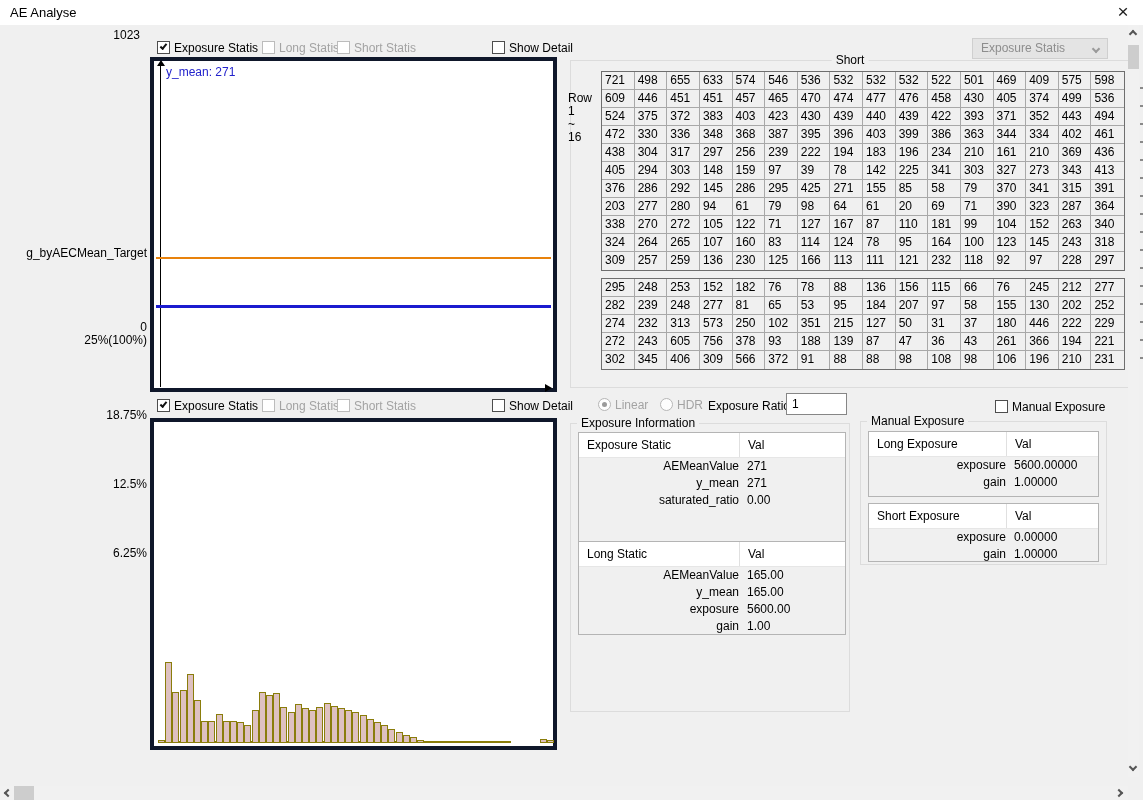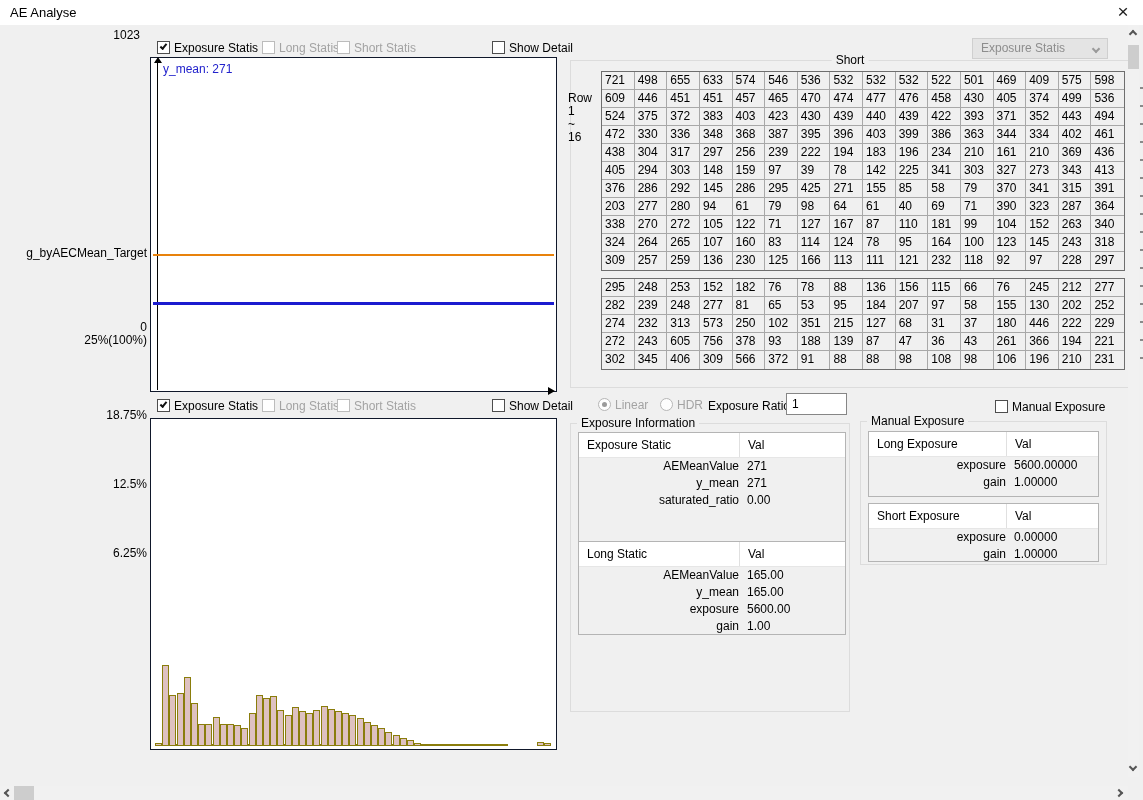--- a/index.html
+++ b/index.html
@@ -21,21 +21,21 @@
   .cb.disabled .box { border-color:#bcbcbc; }
   .cb .box .check { position:absolute; left:2px; top:2px; width:7px; height:4px; border-left:2px solid #111; border-bottom:2px solid #111; transform:rotate(-50deg); }
   .cb .lbl { margin-left:4px; white-space:nowrap; }
   .cb.disabled .lbl { color:#a3a3a3; }
   .radio { position:absolute; display:flex; align-items:center; height:15px;text-align:right; }
   .radio .circ { width:13px; height:13px; border:1px solid #b6b6b6; border-radius:50%; background:#fdfdfd; position:relative; flex:0 0 13px; }
   .radio .circ .dot { position:absolute; left:3px; top:3px; width:5px; height:5px; border-radius:50%; background:#9a9a9a; }
   .radio .lbl { margin-left:4px; color:#a3a3a3; white-space:nowrap; }
 
   
-  .chartbox { position:absolute; background:#fff; border:1px solid #0f172a; }
+  .chartbox { position:absolute; background:#fff; border:4px solid #0f172a; }
   #chart1 { left:150px; top:57px; width:407px; height:335px; }
   #chart2 { left:150px; top:418px; width:407px; height:332px; }
   .hline { position:absolute; left:2px; right:2px; }
   #chart1 .yaxis { position:absolute; left:6px; top:3px; bottom:1px; width:1px; background:#000; }
   #chart1 .yarrow { position:absolute; left:3px; top:-1px; width:0; height:0; border-left:4px solid transparent; border-right:4px solid transparent; border-bottom:6px solid #000; }
   #chart1 .xarrow { position:absolute; right:1px; bottom:-4px; width:0; height:0; border-top:4px solid transparent; border-bottom:4px solid transparent; border-left:7px solid #000; }
   #chart1 .annot { position:absolute; left:12px; top:4px; color:#2222cc; }
 
   .bar { position:absolute; bottom:3px; width:7px; background:var(--bar-fill,#dec1c1); border:1px solid var(--bar-border,#8a7d0b); }
   #baseline { position:absolute; bottom:3px; left:4px; width:353px; height:2px; background:var(--bar-border,#8a7d0b); }
@@ -271,21 +271,21 @@
       <div class="vrow">
         <div class="vcell">203</div>
         <div class="vcell">277</div>
         <div class="vcell">280</div>
         <div class="vcell">94</div>
         <div class="vcell">61</div>
         <div class="vcell">79</div>
         <div class="vcell">98</div>
         <div class="vcell">64</div>
         <div class="vcell">61</div>
-        <div class="vcell">40</div>
+        <div class="vcell">20</div>
         <div class="vcell">69</div>
         <div class="vcell">71</div>
         <div class="vcell">390</div>
         <div class="vcell">323</div>
         <div class="vcell">287</div>
         <div class="vcell">364</div>
       </div>
       <div class="vrow">
         <div class="vcell">338</div>
         <div class="vcell">270</div>
@@ -381,21 +381,21 @@
       <div class="vrow">
         <div class="vcell">274</div>
         <div class="vcell">232</div>
         <div class="vcell">313</div>
         <div class="vcell">573</div>
         <div class="vcell">250</div>
         <div class="vcell">102</div>
         <div class="vcell">351</div>
         <div class="vcell">215</div>
         <div class="vcell">127</div>
-        <div class="vcell">68</div>
+        <div class="vcell">50</div>
         <div class="vcell">31</div>
         <div class="vcell">37</div>
         <div class="vcell">180</div>
         <div class="vcell">446</div>
         <div class="vcell">222</div>
         <div class="vcell">229</div>
       </div>
       <div class="vrow">
         <div class="vcell">272</div>
         <div class="vcell">243</div>

